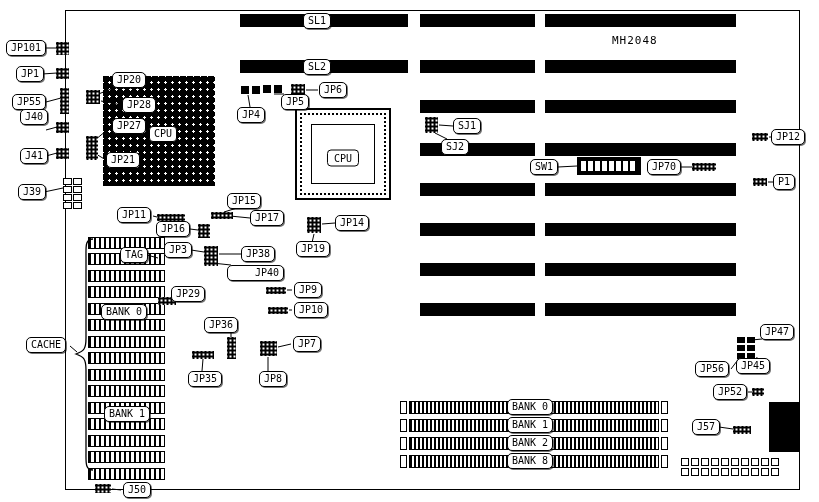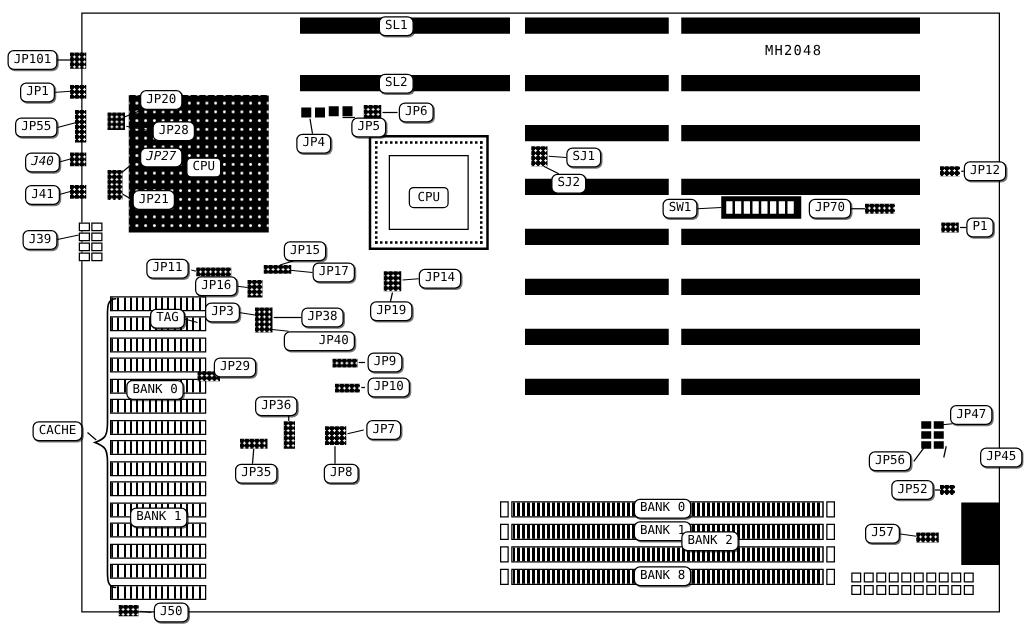--- a/index.html
+++ b/index.html
@@ -240,26 +240,26 @@
         <div class="cell"></div>
         <div class="cell"></div>
         <div class="cell"></div>
         <div class="cell"></div>
         <div class="cell"></div>
         <div class="cell"></div>
       </div>
       <div class="callout" style="left: 6px; top: 40px;">JP101</div>
       <div class="callout" style="left: 16px; top: 66px;">JP1</div>
       <div class="callout" style="left: 12px; top: 94px;">JP55</div>
-      <div class="callout" style="left: 20px; top: 122px; font-style: italic;">J40</div>
+      <div class="callout" style="left: 20px; top: 109px;">J40</div>
       <div class="callout" style="left: 20px; top: 148px;">J41</div>
       <div class="callout" style="left: 18px; top: 184px;">J39</div>
       <div class="callout" style="left: 112px; top: 72px;">JP20</div>
       <div class="callout" style="left: 122px; top: 97px;">JP28</div>
-      <div class="callout" style="left: 112px; top: 118px; font-style: italic;">JP27</div>
+      <div class="callout" style="left: 112px; top: 118px;">JP27</div>
       <div class="callout" style="left: 106px; top: 152px;">JP21</div>
       <div class="callout" style="left: 237px; top: 107px;">JP4</div>
       <div class="callout" style="left: 281px; top: 94px;">JP5</div>
       <div class="callout" style="left: 319px; top: 82px;">JP6</div>
       <div class="callout" style="left: 303px; top: 13px;">SL1</div>
       <div class="callout" style="left: 303px; top: 59px;">SL2</div>
       <div class="callout" style="left: 453px; top: 118px;">SJ1</div>
       <div class="callout" style="left: 441px; top: 139px;">SJ2</div>
       <div class="callout" style="left: 530px; top: 159px;">SW1</div>
       <div class="callout" style="left: 647px; top: 159px;">JP70</div>
@@ -281,21 +281,21 @@
       <div class="callout" style="left: 293px; top: 336px;">JP7</div>
       <div class="callout" style="left: 188px; top: 371px;">JP35</div>
       <div class="callout" style="left: 259px; top: 371px;">JP8</div>
       <div class="callout" style="left: 120px; top: 247px;">TAG</div>
       <div class="callout" style="left: 101px; top: 304px;">BANK 0</div>
       <div class="callout" style="left: 104px; top: 406px;">BANK 1</div>
       <div class="callout" style="left: 26px; top: 337px;">CACHE</div>
       <div class="callout" style="left: 123px; top: 482px;">J50</div>
       <div class="callout" style="left: 760px; top: 324px;">JP47</div>
       <div class="callout" style="left: 695px; top: 361px;">JP56</div>
-      <div class="callout" style="left: 736px; top: 358px; margin-left: 48px;">JP45</div>
+      <div class="callout" style="left: 736px; top: 358px;">JP45</div>
       <div class="callout" style="left: 713px; top: 384px;">JP52</div>
       <div class="callout" style="left: 692px; top: 419px;">J57</div>
       <div class="callout" style="left: 507px; top: 399px;">BANK 0</div>
       <div class="callout" style="left: 507px; top: 417px;">BANK 1</div>
-      <div class="callout" style="left: 507px; top: 425px; margin-left: 38px;">BANK 2</div>
+      <div class="callout" style="left: 507px; top: 435px;">BANK 2</div>
       <div class="callout" style="left: 507px; top: 453px;">BANK 8</div>
     </div>
 </div>
 
 </body></html>

